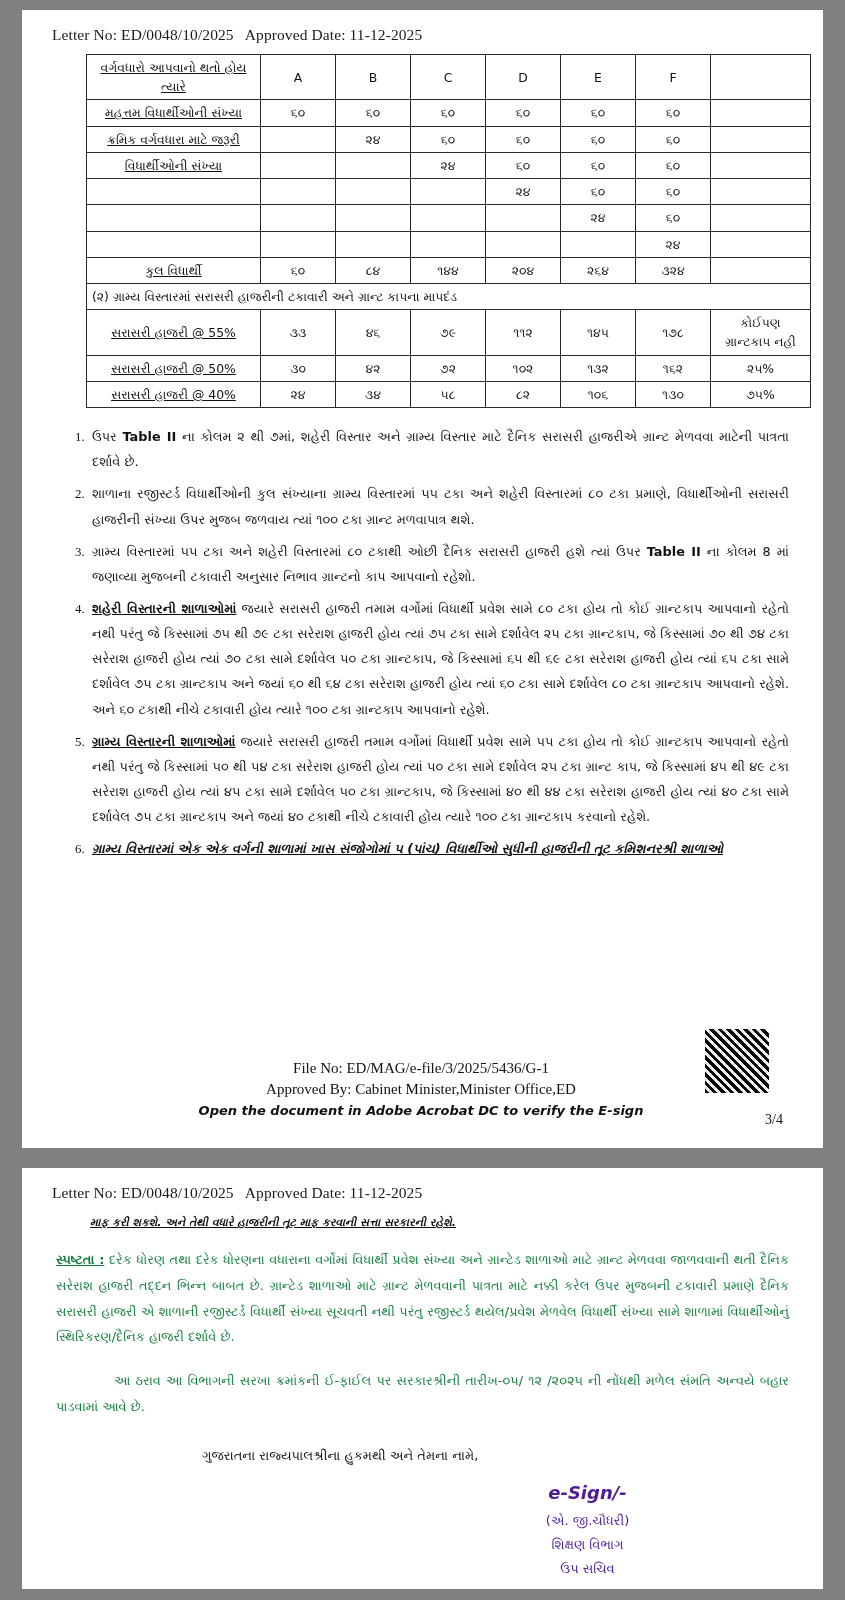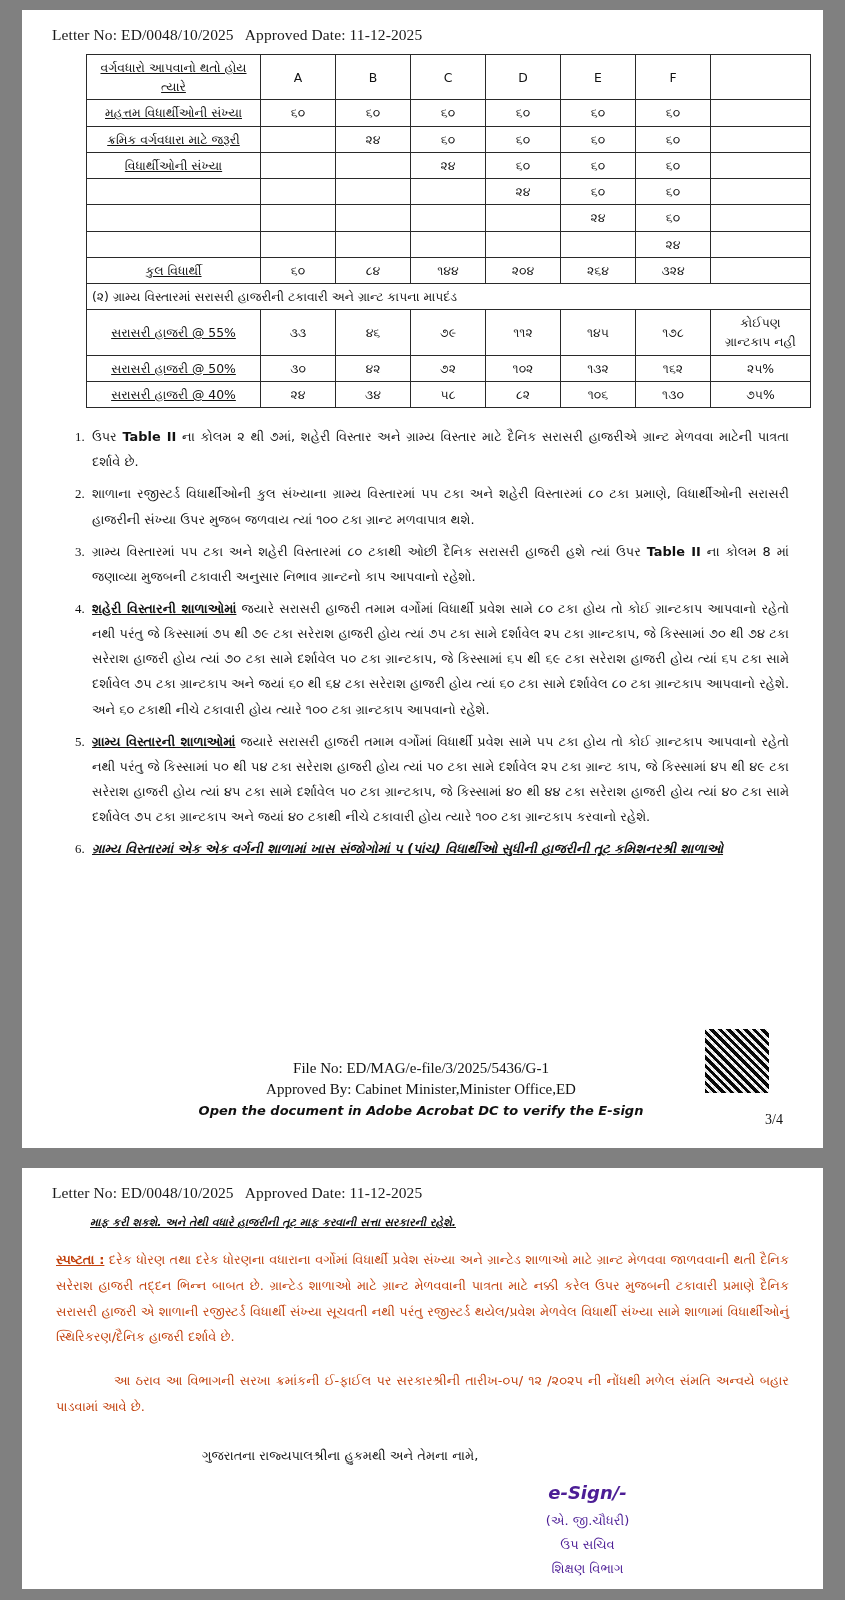--- a/index.html
+++ b/index.html
@@ -132,21 +132,21 @@
     font-family: "DejaVu Sans","Liberation Sans",sans-serif;
     font-size: 11px;
     font-style: italic; font-weight: bold;
     text-decoration: underline;
     color: #111;
     margin: 14px 0 0 48px;
   }
   .para {
     font-family: "DejaVu Sans","Liberation Sans",sans-serif;
     font-size: 12.9px;
-    color: #c2410c;
+    color: #15803d;
     line-height: 2.0;
     text-align: justify;
     margin: 18px 14px 0 14px;
   }
   .para.indent { text-indent: 58px; }
   .order-line {
     font-family: "DejaVu Sans","Liberation Sans",sans-serif;
     font-size: 13px;
     color: #111;
     margin: 28px 0 0 160px;
@@ -332,18 +332,18 @@
 
     <div class="para"><span class="u">સ્પષ્ટતા :</span><span> દરેક ધોરણ તથા દરેક ધોરણના વધારાના વર્ગોમાં વિધાર્થી પ્રવેશ સંખ્યા અને ગ્રાન્ટેડ શાળાઓ માટે ગ્રાન્ટ મેળવવા જાળવવાની થતી દૈનિક સરેરાશ હાજરી તદ્દન ભિન્ન બાબત છે. ગ્રાન્ટેડ શાળાઓ માટે ગ્રાન્ટ મેળવવાની પાત્રતા માટે નક્કી કરેલ ઉપર મુજબની ટકાવારી પ્રમાણે દૈનિક સરાસરી હાજરી એ શાળાની રજીસ્ટર્ડ વિધાર્થી સંખ્યા સૂચવતી નથી પરંતુ રજીસ્ટર્ડ થયેલ/પ્રવેશ મેળવેલ વિધાર્થી સંખ્યા સામે શાળામાં વિધાર્થીઓનું સ્થિરિકરણ/દૈનિક હાજરી દર્શાવે છે.</span></div>
 
     <div class="para indent">આ ઠરાવ આ વિભાગની સરખા ક્રમાંકની ઈ-ફાઈલ પર સરકારશ્રીની તારીખ-૦૫/ ૧૨ /૨૦૨૫ ની નોંધથી મળેલ સંમતિ અન્વયે બહાર પાડવામાં આવે છે.</div>
 
     <div class="order-line">ગુજરાતના રાજ્યપાલશ્રીના હુકમથી અને તેમના નામે,</div>
 
     <div class="sign-block">
       <div class="sign-esign">e-Sign/-</div>
       <div class="sign-name">(એ. જી.ચૌધરી)</div>
+      <div class="sign-name">શિક્ષણ વિભાગ</div>
       <div class="sign-name">ઉપ સચિવ</div>
-      <div class="sign-name">શિક્ષણ વિભાગ</div>
     </div>
   </div>
 
 </div>
 
 </body></html>

